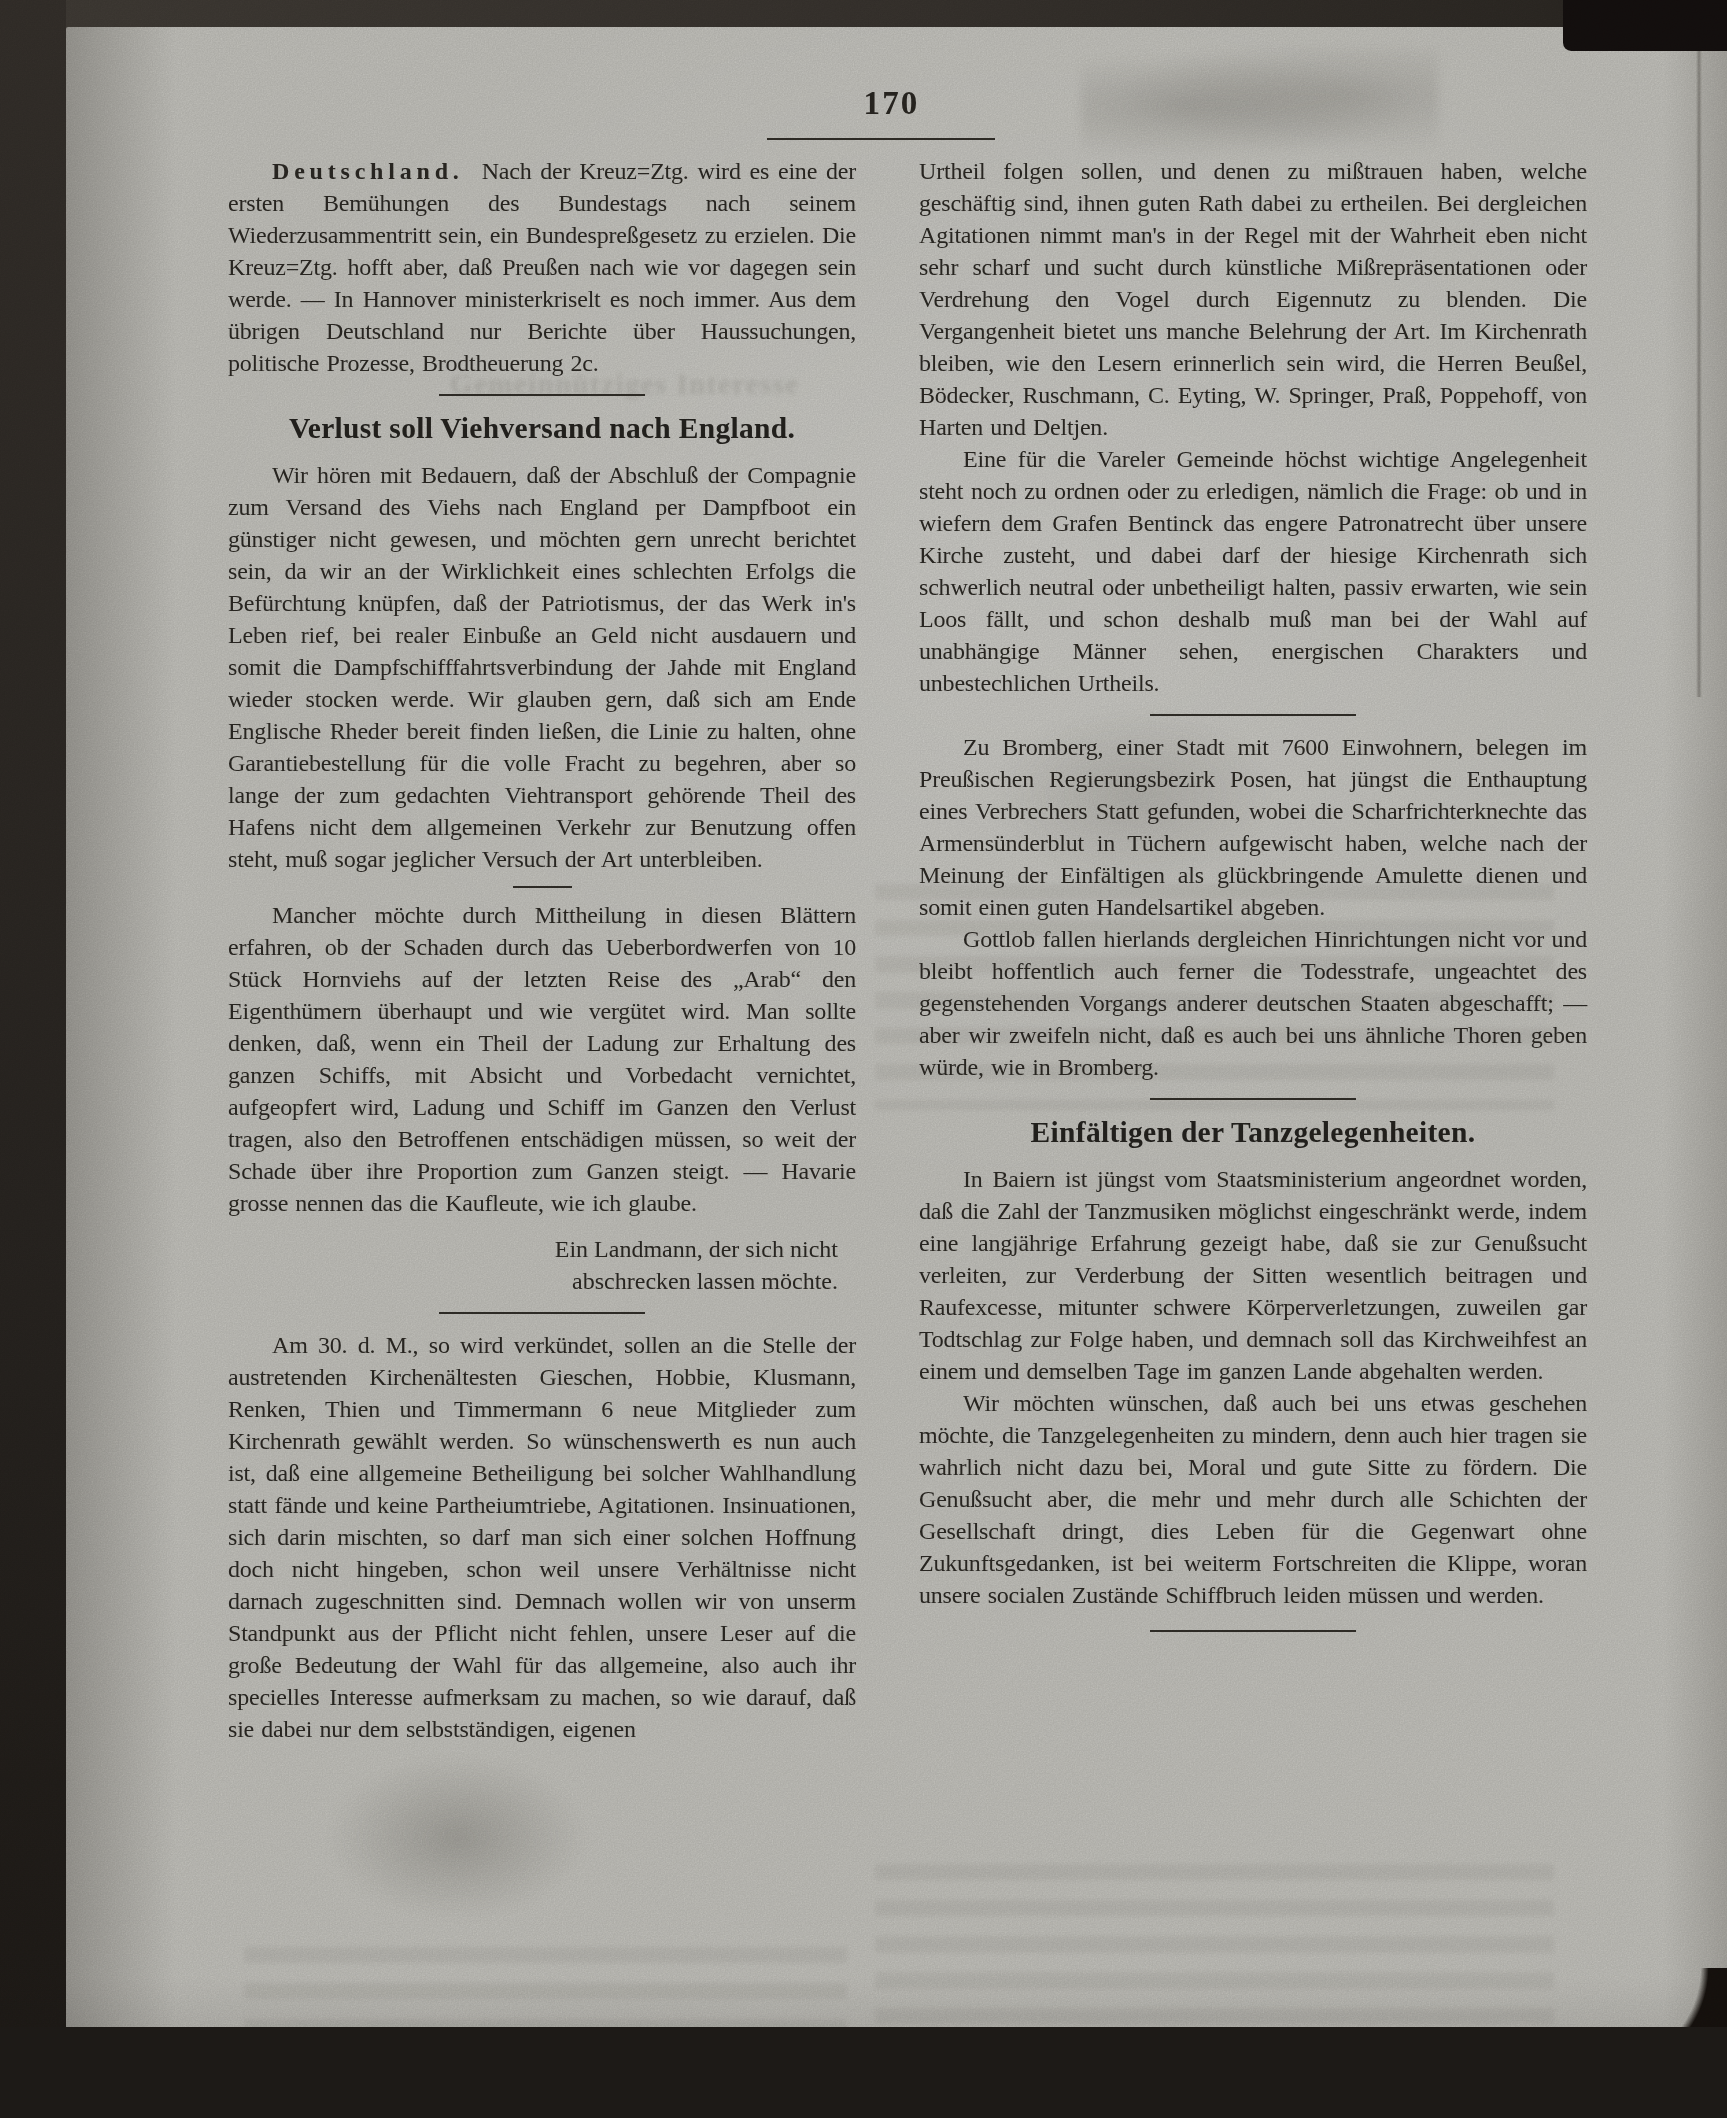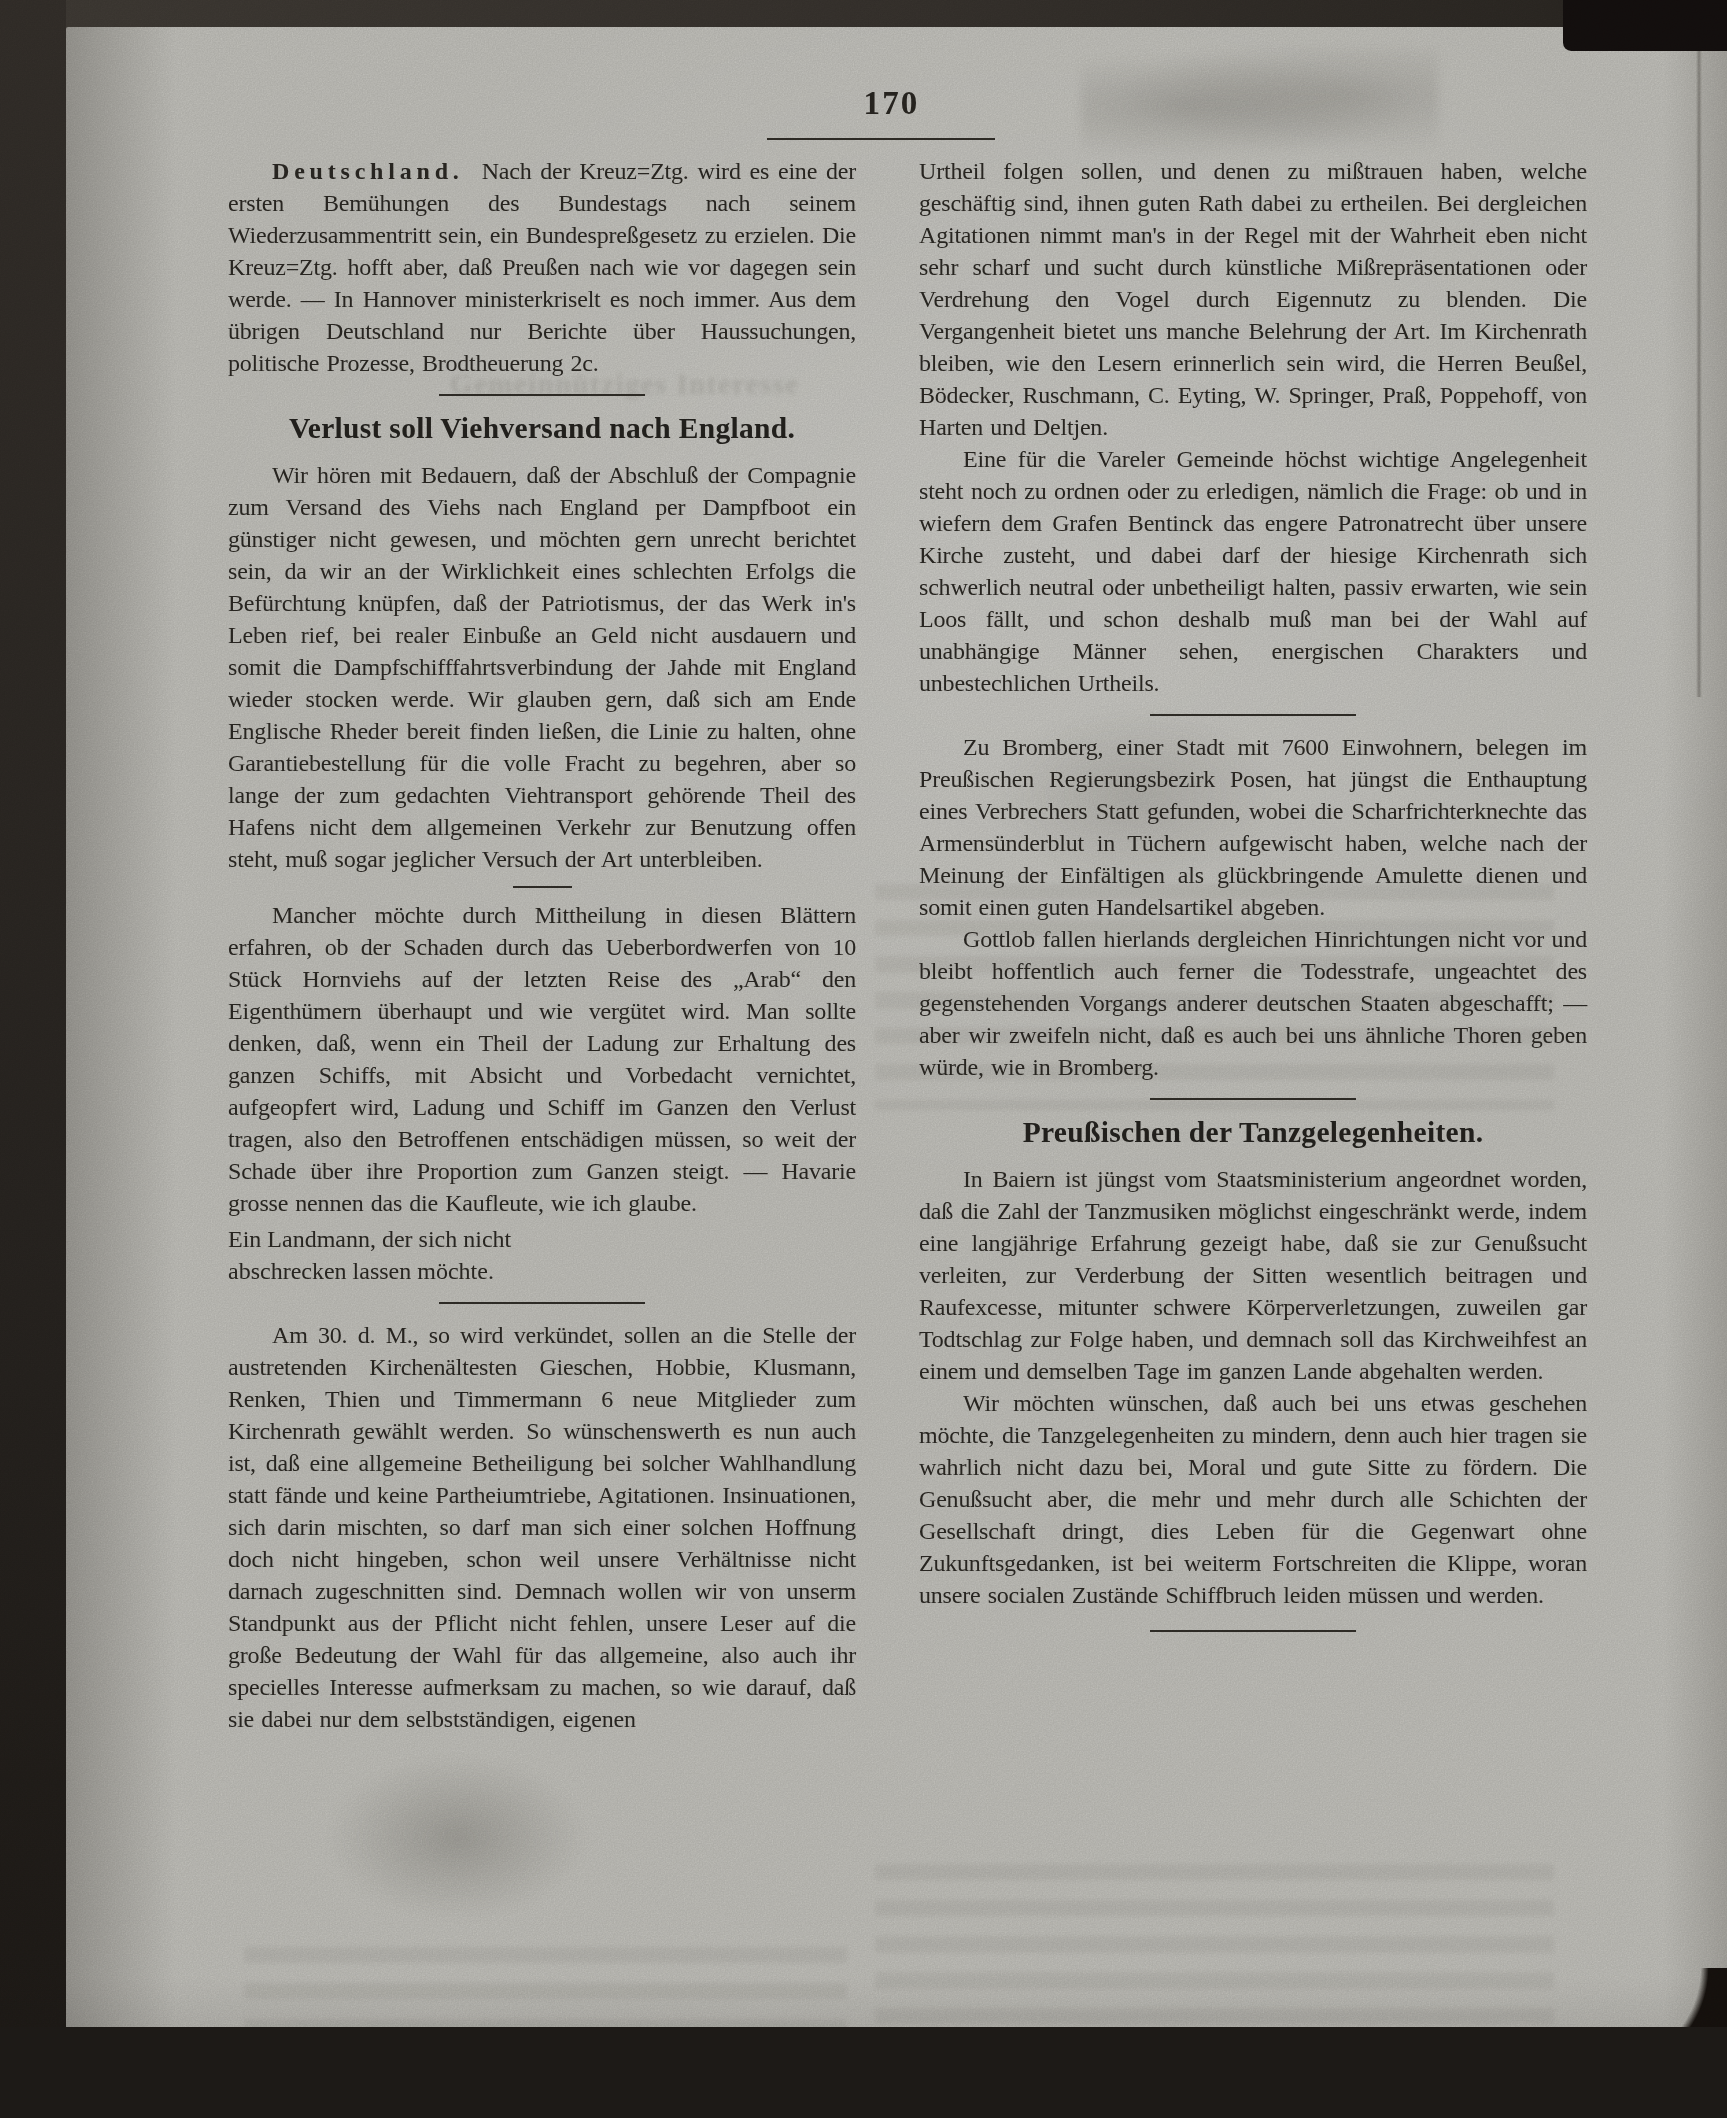--- a/index.html
+++ b/index.html
@@ -76,21 +76,21 @@
   .col p.noindent{text-indent:0;}
   .lead{letter-spacing:4.8px;margin-right:18px;font-weight:bold;}
   h2.art-title{
     margin:0 0 13.7px 0;text-align:center;font-size:29.5px;line-height:34px;
     font-weight:bold;color:#262420;letter-spacing:0.3px;
   }
   .rule{height:0;border-top:2.1px solid #33302a;margin:15px auto;}
   .rule-md{width:206px;}
   .rule-sm{width:59px;border-top-width:2.1px;margin:11px auto;}
   .rule-end{width:206px;margin-top:19px;}
-  .signature{margin-top:4px;padding-right:18px;
+  .signature{margin-top:14px;padding-right:18px;text-align:right;
     font-size:24px;line-height:32px;color:#2d2a25;}
   
   .grain{position:absolute;left:0;top:0;pointer-events:none;}
 </style>
 </head>
 <body>
 
 <div class="scan">
 
   <div class="strip-top"></div>
@@ -138,21 +138,21 @@
       <p class="noindent">Urtheil folgen sollen, und denen zu mißtrauen haben, welche geschäftig sind, ihnen guten Rath dabei zu ertheilen. Bei dergleichen Agitationen nimmt man's in der Regel mit der Wahrheit eben nicht sehr scharf und sucht durch künstliche Mißrepräsentationen oder Verdrehung den Vogel durch Eigennutz zu blenden. Die Vergangenheit bietet uns manche Belehrung der Art. Im Kirchenrath bleiben, wie den Lesern erinnerlich sein wird, die Herren Beußel, Bödecker, Ruschmann, C. Eyting, W. Springer, Praß, Poppehoff, von Harten und Deltjen.</p>
       <p>Eine für die Vareler Gemeinde höchst wichtige Angelegenheit steht noch zu ordnen oder zu erledigen, nämlich die Frage: ob und in wiefern dem Grafen Bentinck das engere Patronatrecht über unsere Kirche zusteht, und dabei darf der hiesige Kirchenrath sich schwerlich neutral oder unbetheiligt halten, passiv erwarten, wie sein Loos fällt, und schon deshalb muß man bei der Wahl auf unabhängige Männer sehen, energischen Charakters und unbestechlichen Urtheils.</p>
 
       <div class="rule rule-md"></div>
 
       <p>Zu Bromberg, einer Stadt mit 7600 Einwohnern, belegen im Preußischen Regierungsbezirk Posen, hat jüngst die Enthauptung eines Verbrechers Statt gefunden, wobei die Scharfrichterknechte das Armensünderblut in Tüchern aufgewischt haben, welche nach der Meinung der Einfältigen als glückbringende Amulette dienen und somit einen guten Handelsartikel abgeben.</p>
       <p>Gottlob fallen hierlands dergleichen Hinrichtungen nicht vor und bleibt hoffentlich auch ferner die Todesstrafe, ungeachtet des gegenstehenden Vorgangs anderer deutschen Staaten abgeschafft; — aber wir zweifeln nicht, daß es auch bei uns ähnliche Thoren geben würde, wie in Bromberg.</p>
 
       <div class="rule rule-md"></div>
 
-      <h2 class="art-title">Preußischen der Tanzgelegenheiten.</h2>
+      <h2 class="art-title">Einfältigen der Tanzgelegenheiten.</h2>
       <p>In Baiern ist jüngst vom Staatsministerium angeordnet worden, daß die Zahl der Tanzmusiken möglichst eingeschränkt werde, indem eine langjährige Erfahrung gezeigt habe, daß sie zur Genußsucht verleiten, zur Verderbung der Sitten wesentlich beitragen und Raufexcesse, mitunter schwere Körperverletzungen, zuweilen gar Todtschlag zur Folge haben, und demnach soll das Kirchweihfest an einem und demselben Tage im ganzen Lande abgehalten werden.</p>
       <p>Wir möchten wünschen, daß auch bei uns etwas geschehen möchte, die Tanzgelegenheiten zu mindern, denn auch hier tragen sie wahrlich nicht dazu bei, Moral und gute Sitte zu fördern. Die Genußsucht aber, die mehr und mehr durch alle Schichten der Gesellschaft dringt, dies Leben für die Gegenwart ohne Zukunftsgedanken, ist bei weiterm Fortschreiten die Klippe, woran unsere socialen Zustände Schiffbruch leiden müssen und werden.</p>
 
       <div class="rule rule-end"></div>
     </div>
   </div>
 
   <div class="corner-tr"></div>
   <div class="corner-br"></div>
   <div class="strip-bottom"></div>

